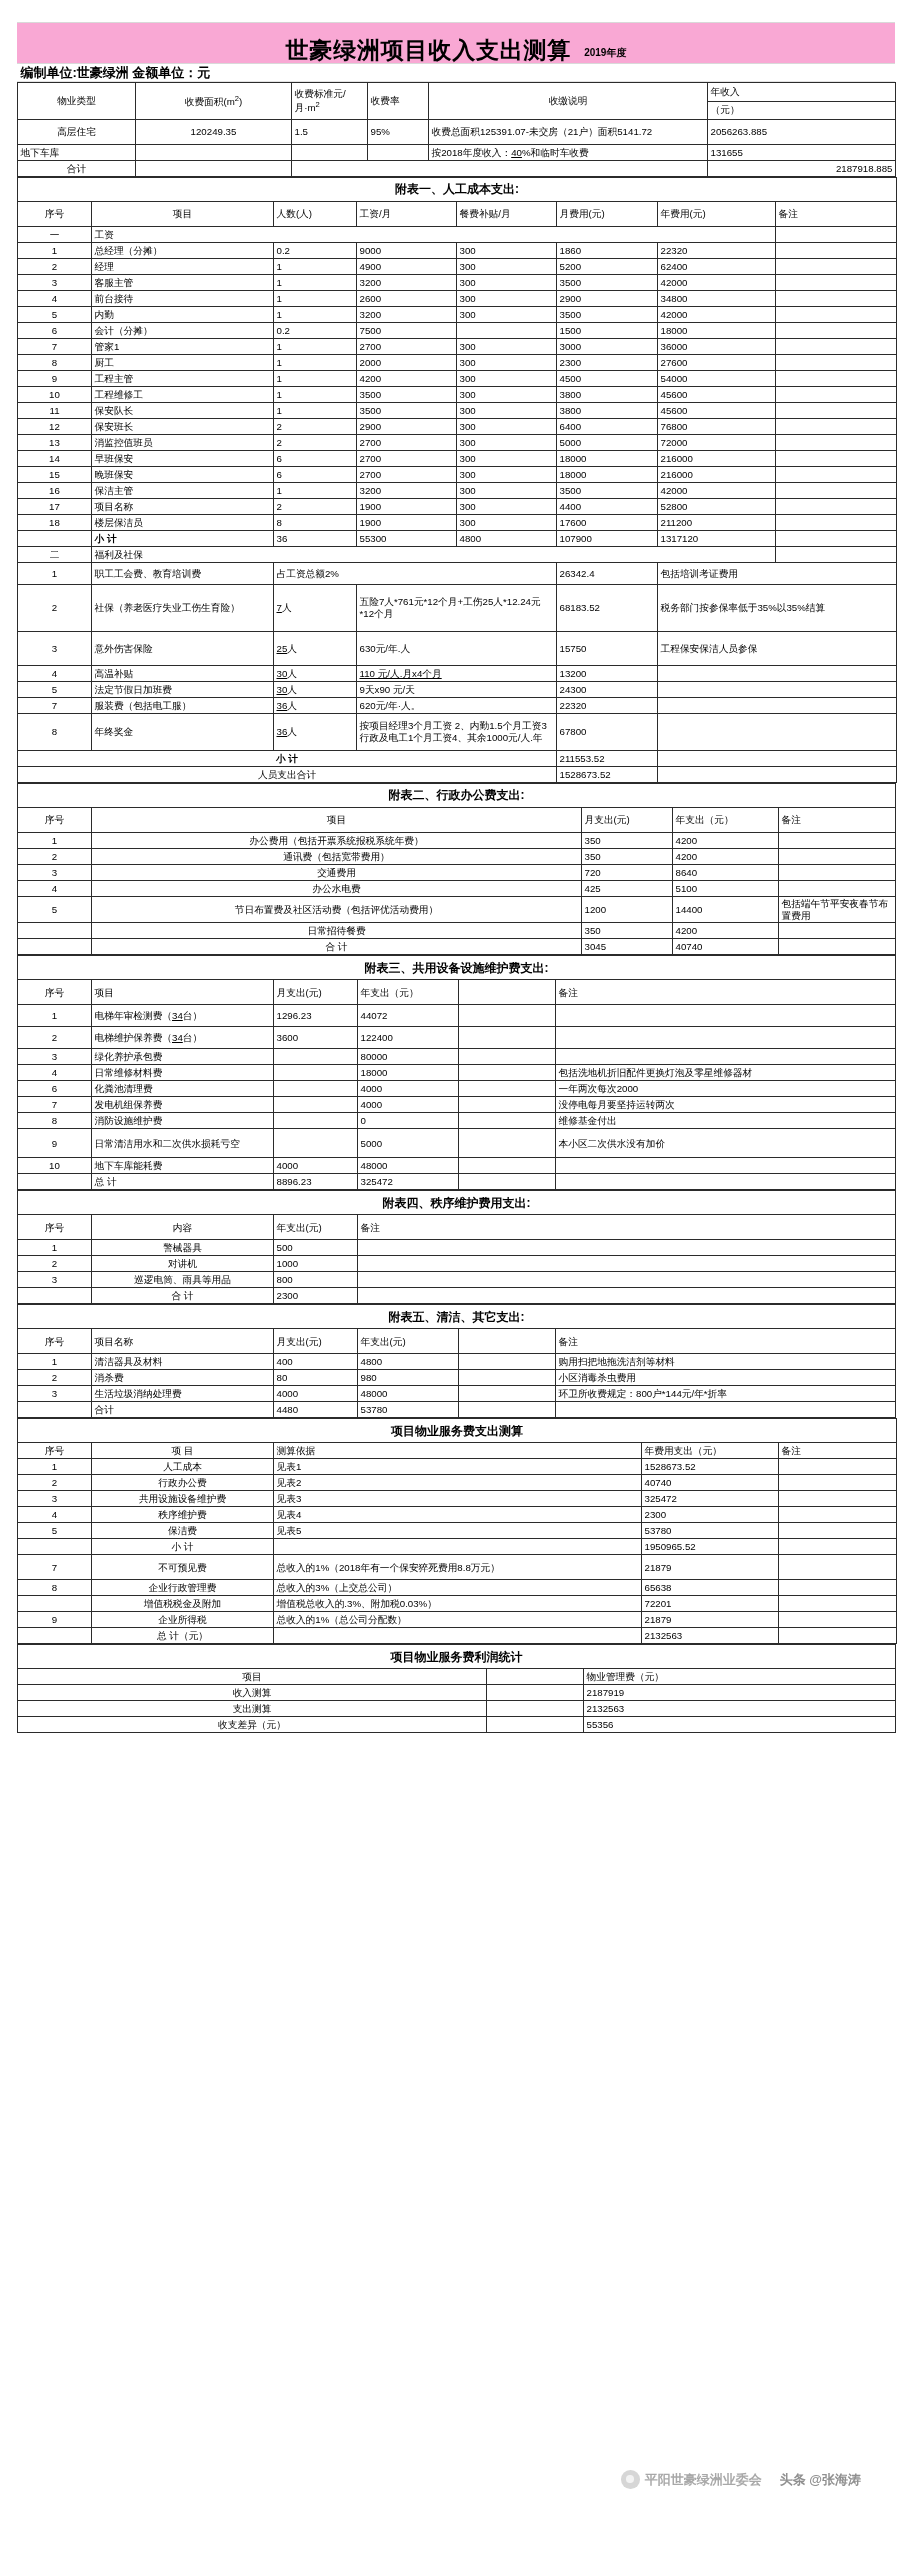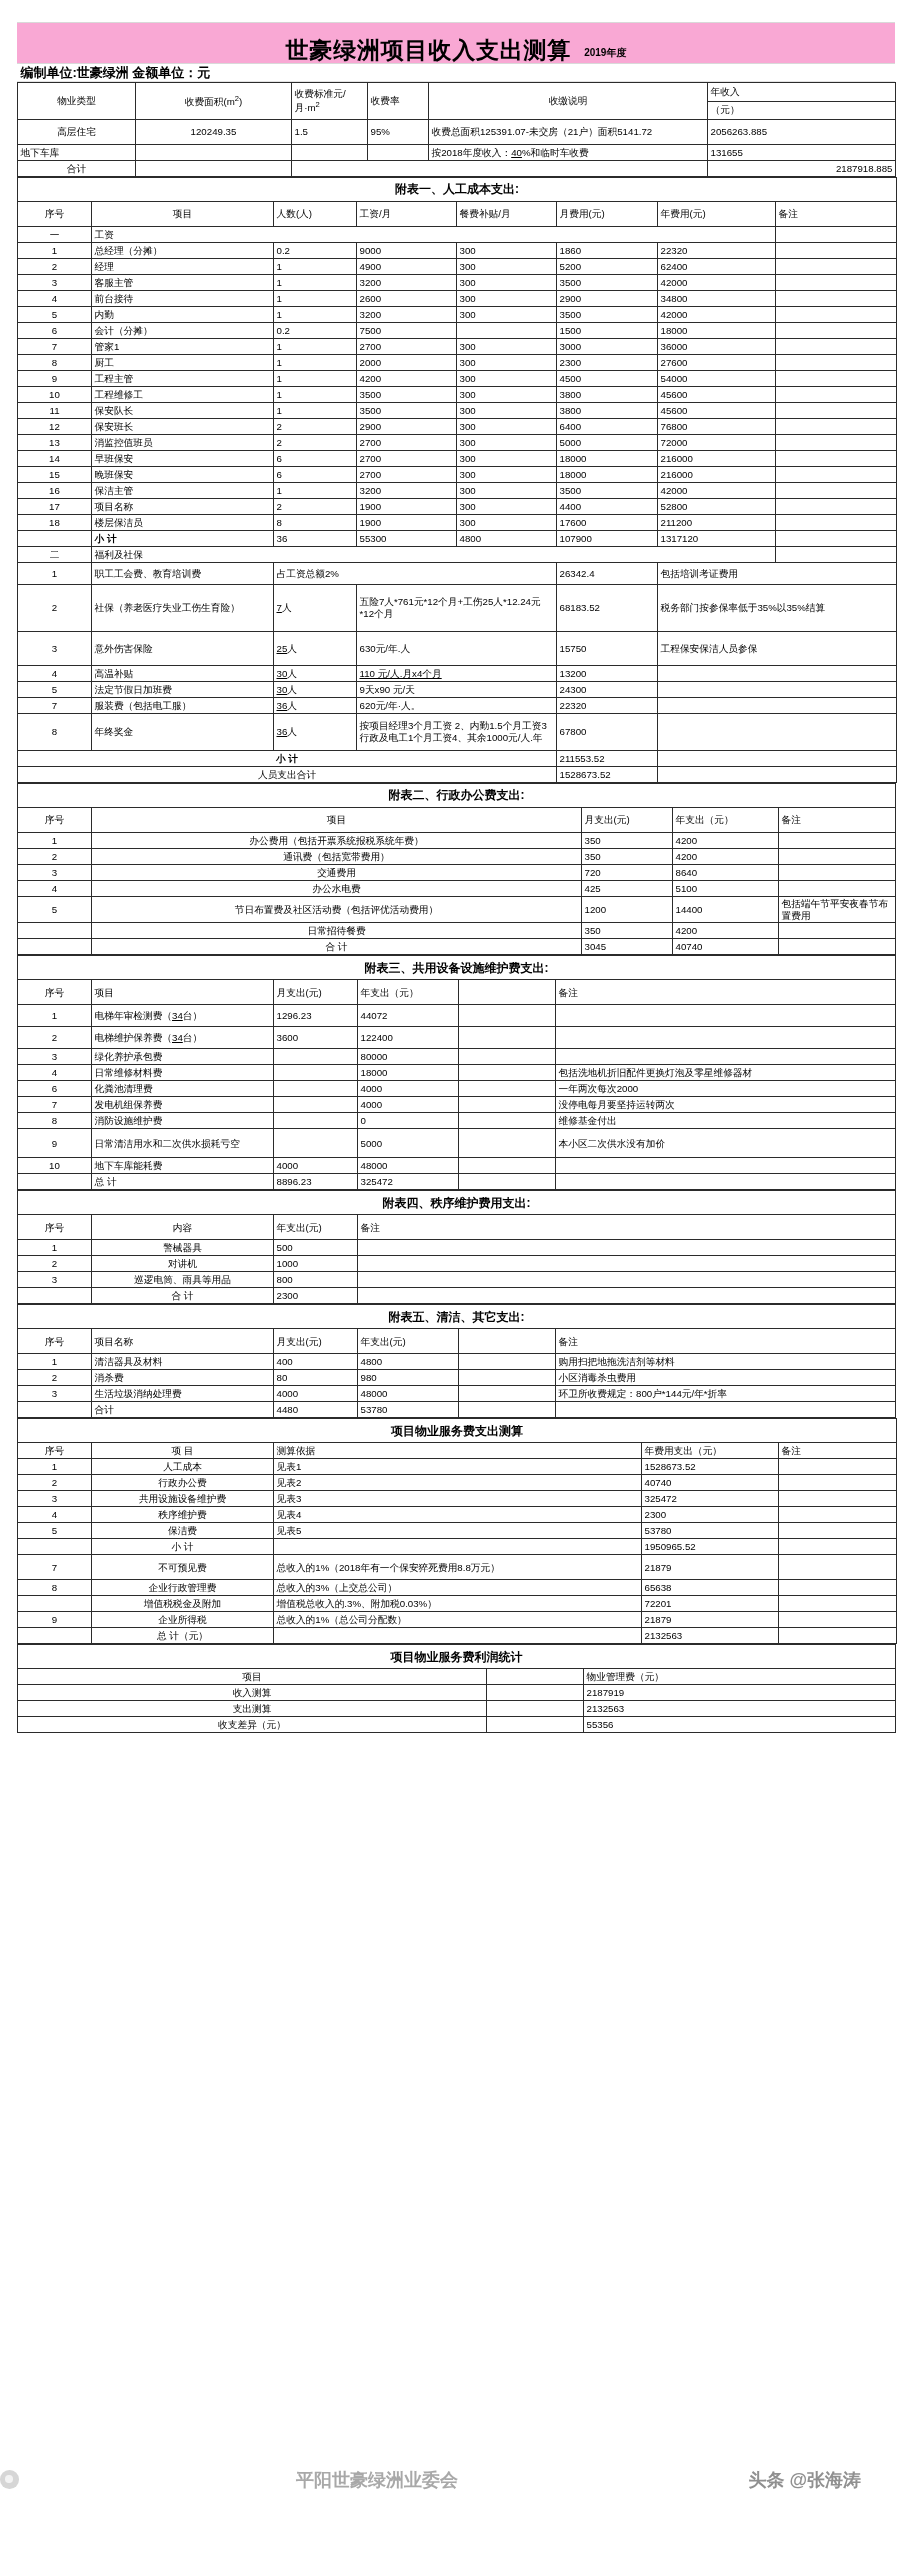--- a/index.html
+++ b/index.html
@@ -46,23 +46,23 @@
   .band{font-weight:bold;text-align:center;font-size:12px;padding:4.2px 0;}
   .hdr{text-align:center;}
   .u{text-decoration:underline;}
   .tall{height:25px;}
   .thin{height:16px;}
   .sub{font-size:7.6px;vertical-align:super;}
 
   
   .watermark{
     position:absolute;left:0;top:2432px;width:912px;height:51px;
-    display:flex;align-items:center;justify-content:space-between;
+    display:flex;align-items:center;justify-content:flex-end;
     padding-right:51px;box-sizing:border-box;
-    color:#9a9a9a;font-size:18px;font-weight:bold;opacity:.85;
+    color:#9a9a9a;font-size:13px;font-weight:bold;opacity:.85;
   }
   .wm-circle{
     width:18.6px;height:18.6px;border-radius:50%;
     background:#cfcfcf;margin-right:5px;display:inline-block;position:relative;
   }
   .wm-circle::after{
     content:"";position:absolute;left:5px;top:5px;width:7.6px;height:7.6px;
     border-radius:50%;background:#f2f2f2;
   }
   .wm-b{color:#7d7d7d;}

